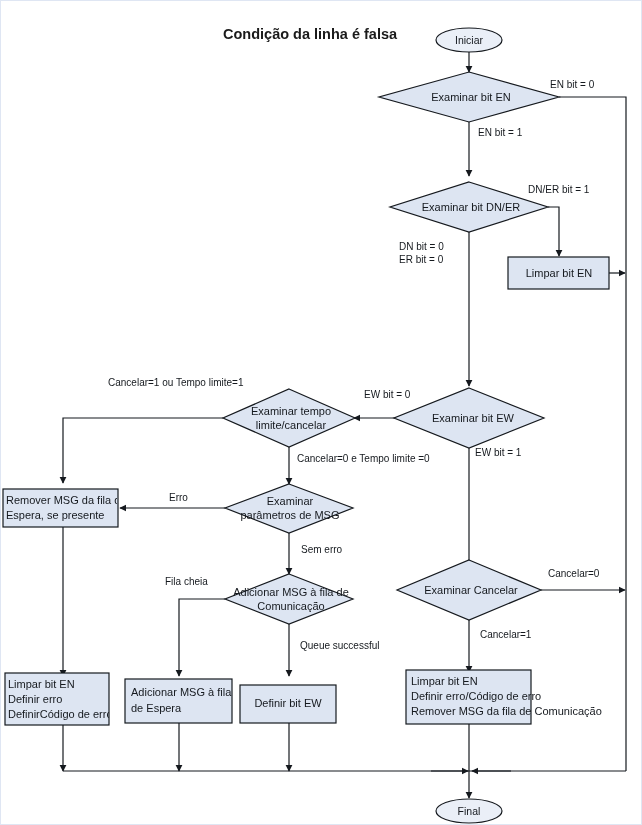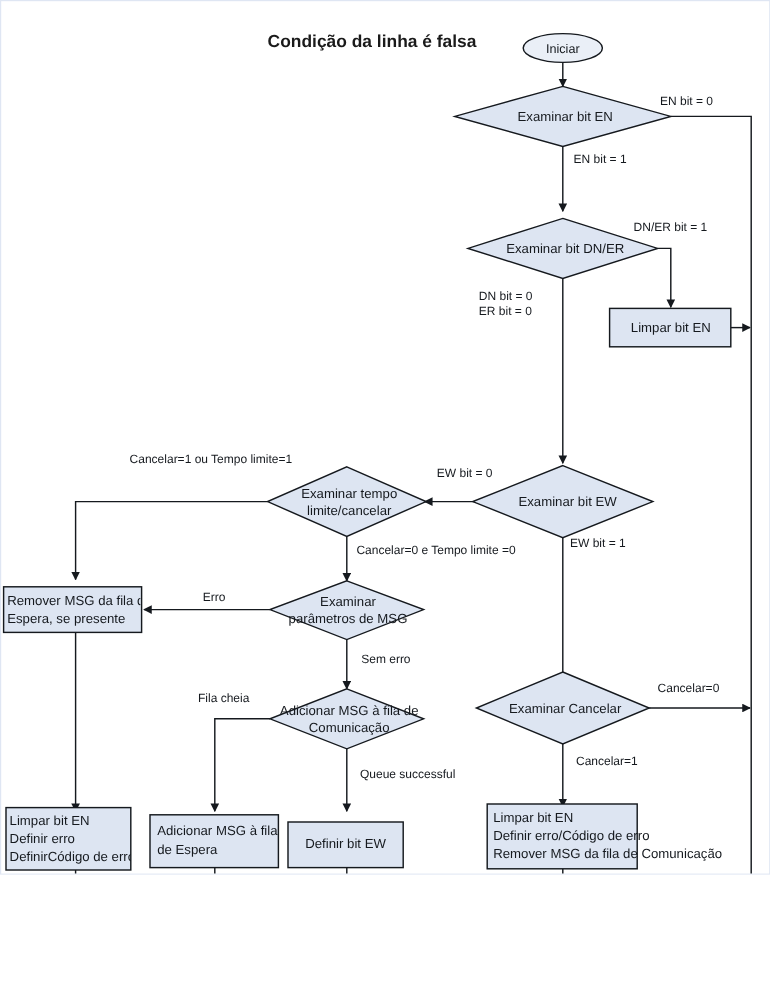--- a/index.html
+++ b/index.html
@@ -3,21 +3,21 @@
 <meta charset="utf-8">
 <style>
   html, body {
     margin: 0;
     padding: 0;
     background: #ffffff;
   }
   #canvas {
     position: relative;
     width: 642px;
-    height: 729px;
+    height: 825px;
     background: #ffffff;
     border: 1px solid #dfe6f3;
     box-sizing: border-box;
     overflow: hidden;
     font-family: "Liberation Sans", sans-serif;
   }
   #flow-svg {
     position: absolute;
     left: 0;
     top: 0;

